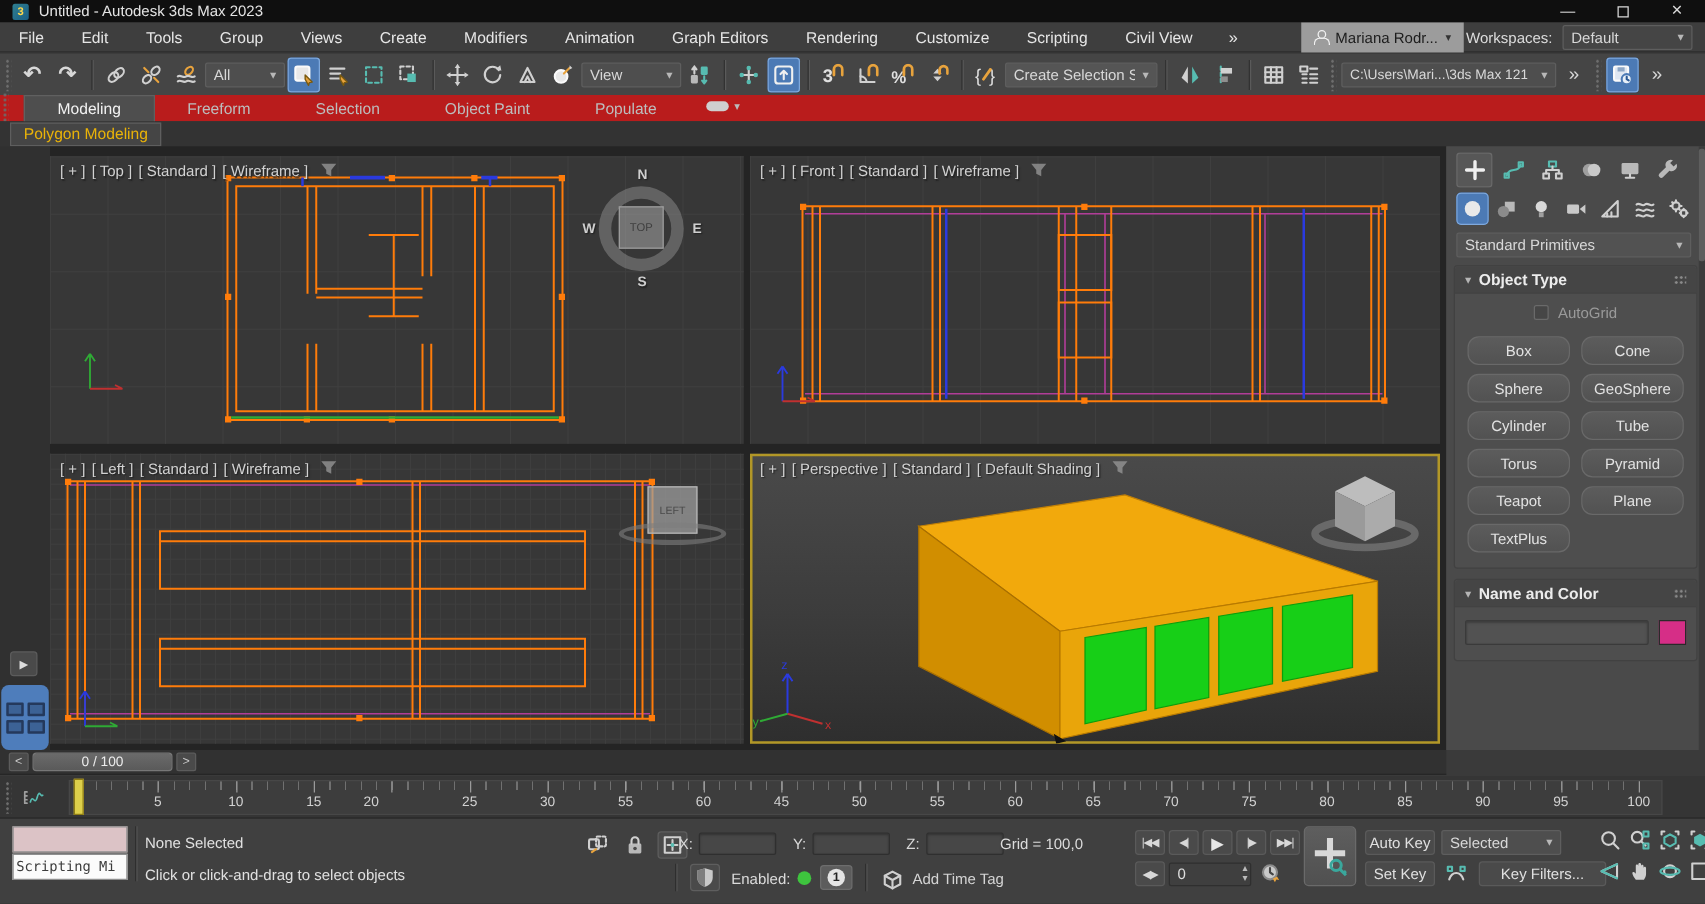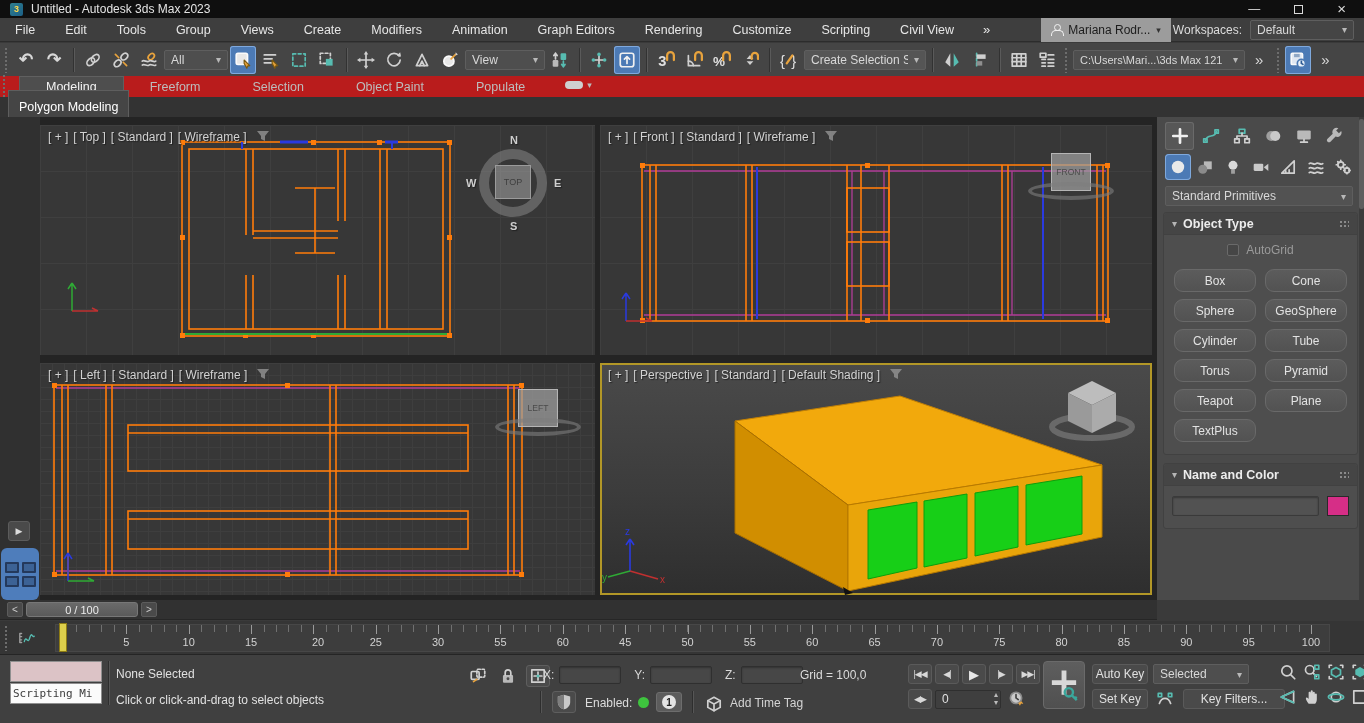--- a/index.html
+++ b/index.html
@@ -42,21 +42,21 @@
 .tb-ovf{color:#d8d8d8;font-size:15px;padding:0 8px;letter-spacing:1px}
 
 #ribbon-tabs-row{position:absolute;left:0;top:76px;width:1364px;height:21px;background:#b91c1c;display:flex;align-items:center}
 #ribbon-tabs{display:flex;align-items:flex-end;margin-left:10px}
 .ribbon-tab{padding:2px 26px;color:#bdbdbd;font-size:12.5px;line-height:17px;cursor:default}
 .ribbon-tab.active{background:#4e4e4e;color:#f2f2f2;border:1px solid #606060;border-bottom:none}
 #ribbon-min{margin-left:14px;display:flex;align-items:center;gap:4px;padding-bottom:4px}
 #ribbon-min .pill{width:18px;height:8px;border-radius:4px;background:#cfcfcf}
 #ribbon-min .caret{color:#bbb;font-size:9px}
 #ribbon-sub-row{position:absolute;left:0;top:97px;width:1364px;height:20px;background:#333;display:flex;align-items:center}
-#panel-tab{margin-left:8px;height:19px;padding:16px 10px;background:#454545;border:1px solid #5e5e5e;color:#ffffff;font-size:12.5px;display:flex;align-items:center}
+#panel-tab{margin-left:8px;height:19px;padding:1px 10px;background:#454545;border:1px solid #5e5e5e;color:#eab308;font-size:12.5px;display:flex;align-items:center}
 
 #left-strip{position:absolute;left:0;top:117px;width:40px;height:483px;background:#303030}
 #vp-tab-arrow{position:absolute;left:8px;top:404px;width:22px;height:20px;background:#4a4a4a;border:1px solid #5c5c5c;border-radius:3px;color:#ddd;font-size:9px;display:flex;align-items:center;justify-content:center}
 #vp-layout-btn{position:absolute;left:1px;top:431px;width:38px;height:52px;background:#4e7dbb;border-radius:6px;display:grid;grid-template-columns:14px 14px;grid-template-rows:11px 11px;gap:3px;justify-content:center;align-content:center}
 #vp-layout-btn i{background:rgba(30,48,80,.35);border:2px solid #24395c;border-radius:1px}
 #viewport-zone{position:absolute;left:40px;top:117px;width:1117px;height:483px;background:#242424}
 .vp{position:absolute;overflow:hidden;background-color:#373737}
 .vp.gridlg{background-image:linear-gradient(#3f3f3f 1px,transparent 1px),linear-gradient(90deg,#3f3f3f 1px,transparent 1px);background-size:46px 46px}
 .vp.gridsm{background-image:linear-gradient(#3e3e3e 1px,transparent 1px),linear-gradient(90deg,#3e3e3e 1px,transparent 1px);background-size:12px 12px}
 .vp.persp{background:linear-gradient(180deg,#4a4a4a 0%,#3c3c3c 55%,#2e2e2e 100%)}
@@ -505,24 +505,20 @@
         <rect x="40" y="193" width="5" height="5"></rect>
           <rect x="505" y="193" width="5" height="5"></rect>
         <rect x="265" y="38" width="5" height="5"></rect>
           <rect x="265" y="193" width="5" height="5"></rect>
       </g>
       <g stroke-width="1.5">
         <path d="M26 196V168M26 168l-4 6M26 168l4 6" stroke="#2a3adf"></path>
         <path d="M26 196h26M52 196l-6-3" stroke="#c03030"></path>
       </g>
     </svg>
-    <div class="minicube" style="right:38px;top:28px">
-      <div class="face">FRONT</div>
-      <div class="ring"></div>
-    </div>
   </div>
 
   <div class="vp gridsm" id="vp-left">
     <div class="vp-label">
       <span>[ + ]</span>
       <span>[ Left ]</span>
       <span>[ Standard ]</span>
       <span>[ Wireframe ]</span>
       <svg class="funnel" viewBox="0 0 14 12">
           <path d="M1 1h12L9 6v5L5 9V6z" fill="#9a9a9a" stroke="none"></path>
@@ -744,21 +740,21 @@
     <div id="tick-layer">
         <div class="tick-line" style="left: 8px;"></div>
         <div class="tick-label" style="left: 8px;">0</div>
         <div class="tick-line" style="left: 70.35px;"></div>
         <div class="tick-label" style="left: 70.35px;">5</div>
         <div class="tick-line" style="left: 132.7px;"></div>
         <div class="tick-label" style="left: 132.7px;">10</div>
         <div class="tick-line" style="left: 195.05px;"></div>
         <div class="tick-label" style="left: 195.05px;">15</div>
         <div class="tick-line" style="left: 257.4px;"></div>
-        <div class="tick-label" style="left: 262px;">20</div>
+        <div class="tick-label" style="left: 241px;">20</div>
         <div class="tick-line" style="left: 319.75px;"></div>
         <div class="tick-label" style="left: 319.75px;">25</div>
         <div class="tick-line" style="left: 382.1px;"></div>
         <div class="tick-label" style="left: 382.1px;">30</div>
         <div class="tick-line" style="left: 444.45px;"></div>
         <div class="tick-label" style="left: 444.45px;">55</div>
         <div class="tick-line" style="left: 506.8px;"></div>
         <div class="tick-label" style="left: 506.8px;">60</div>
         <div class="tick-line" style="left: 569.15px;"></div>
         <div class="tick-label" style="left: 569.15px;">45</div>

